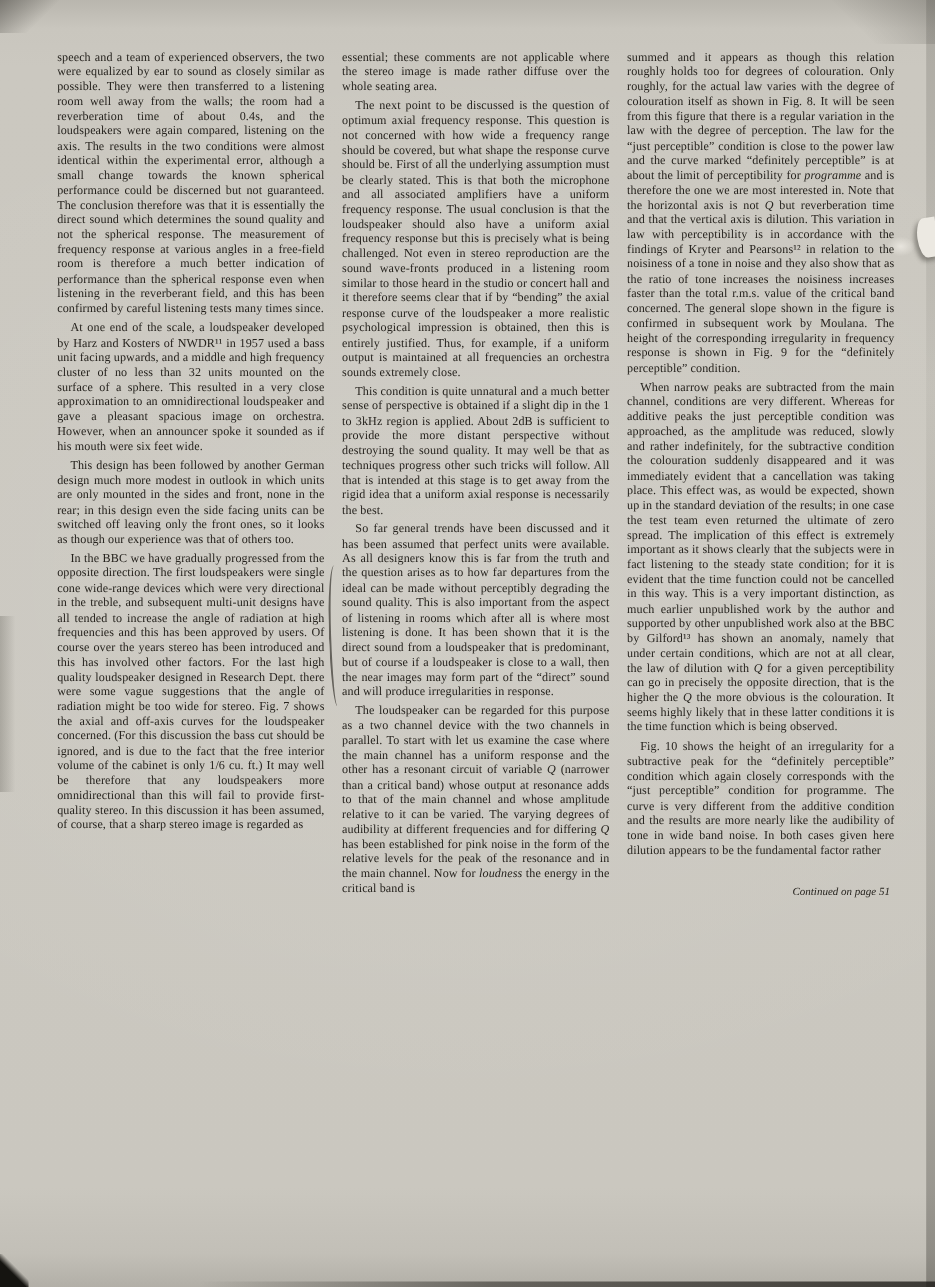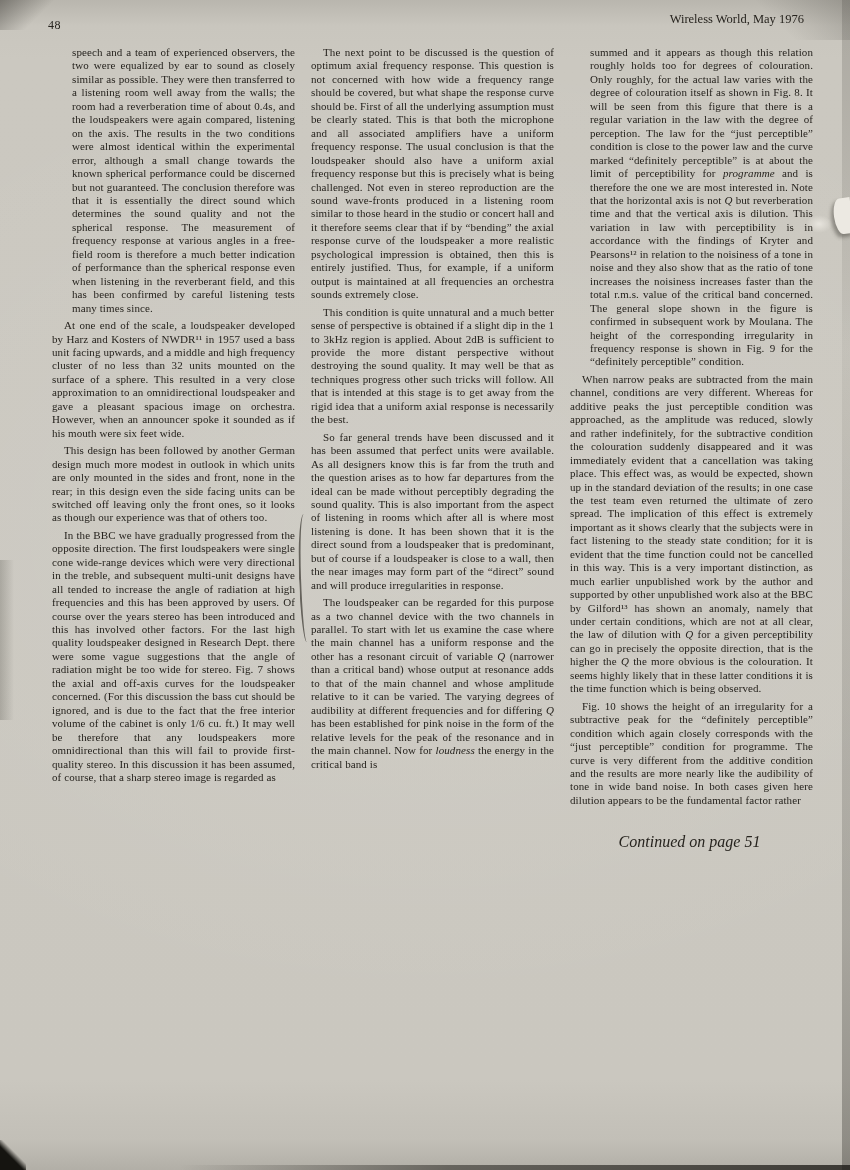--- a/index.html
+++ b/index.html
@@ -47,56 +47,53 @@
     display:flex;gap:16px;
   }
   .col{width:243px;flex:0 0 243px;}
   .col p{
     margin:0 0 4px 0;
     font-size:11px;line-height:13.45px;
     text-align:justify;
     text-indent:12px;
     letter-spacing:0.1px;
   }
-  .col p.noindent{text-indent:0;margin-left:20px;}
+  .col p.noindent{text-indent:0;}
   .footer{
     margin-top:26px;
-    text-align:center;
-    font-size:16px;
+    text-align:right;
+    font-size:10px;
     padding-right:4px;
   }
 </style>
 </head>
 <body>
 
 <div class="page">
 
   <div class="artifact corner-tl"></div>
   <div class="artifact corner-tr"></div>
   <div class="artifact edge-right"></div>
   <div class="artifact notch-right"></div>
   <div class="artifact fold-right"></div>
   <div class="artifact crease-col2"></div>
   <div class="artifact smudge-left"></div>
   <div class="artifact corner-bl"></div>
   <div class="artifact edge-bottom"></div>
 
-  <div class="header">
-    <span class="pageno">48</span>
-    <span class="journal">Wireless World, May 1976</span>
-  </div>
 
   <div class="columns">
     <div class="col">
         <p class="noindent"><span>speech and a team of experienced observers, the two were equalized by ear to sound as closely similar as possible. They were then transferred to a listening room well away from the walls; the room had a reverberation time of about 0.4s, and the loudspeakers were again compared, listening on the axis. The results in the two conditions were almost identical within the experimental error, although a small change towards the known spherical performance could be discerned but not guaranteed. The conclusion therefore was that it is essentially the direct sound which determines the sound quality and not the spherical response. The measurement of frequency response at various angles in a free-field room is therefore a much better indication of performance than the spherical response even when listening in the reverberant field, and this has been confirmed by careful listening tests many times since.</span></p>
         <p><span>At one end of the scale, a loudspeaker developed by Harz and Kosters of NWDR¹¹ in 1957 used a bass unit facing upwards, and a middle and high frequency cluster of no less than 32 units mounted on the surface of a sphere. This resulted in a very close approximation to an omnidirectional loudspeaker and gave a pleasant spacious image on orchestra. However, when an announcer spoke it sounded as if his mouth were six feet wide.</span></p>
         <p><span>This design has been followed by another German design much more modest in outlook in which units are only mounted in the sides and front, none in the rear; in this design even the side facing units can be switched off leaving only the front ones, so it looks as though our experience was that of others too.</span></p>
         <p><span>In the BBC we have gradually progressed from the opposite direction. The first loudspeakers were single cone wide-range devices which were very directional in the treble, and subsequent multi-unit designs have all tended to increase the angle of radiation at high frequencies and this has been approved by users. Of course over the years stereo has been introduced and this has involved other factors. For the last high quality loudspeaker designed in Research Dept. there were some vague suggestions that the angle of radiation might be too wide for stereo. Fig. 7 shows the axial and off-axis curves for the loudspeaker concerned. (For this discussion the bass cut should be ignored, and is due to the fact that the free interior volume of the cabinet is only 1/6 cu. ft.) It may well be therefore that any loudspeakers more omnidirectional than this will fail to provide first-quality stereo. In this discussion it has been assumed, of course, that a sharp stereo image is regarded as</span></p>
       </div>
     <div class="col">
+        <p class="noindent"><span>essential; these comments are not applicable where the stereo image is made rather diffuse over the whole seating area.</span></p>
         <p><span>The next point to be discussed is the question of optimum axial frequency response. This question is not concerned with how wide a frequency range should be covered, but what shape the response curve should be. First of all the underlying assumption must be clearly stated. This is that both the microphone and all associated amplifiers have a uniform frequency response. The usual conclusion is that the loudspeaker should also have a uniform axial frequency response but this is precisely what is being challenged. Not even in stereo reproduction are the sound wave-fronts produced in a listening room similar to those heard in the studio or concert hall and it therefore seems clear that if by “bending” the axial response curve of the loudspeaker a more realistic psychological impression is obtained, then this is entirely justified. Thus, for example, if a uniform output is maintained at all frequencies an orchestra sounds extremely close.</span></p>
         <p><span>This condition is quite unnatural and a much better sense of perspective is obtained if a slight dip in the 1 to 3kHz region is applied. About 2dB is sufficient to provide the more distant perspective without destroying the sound quality. It may well be that as techniques progress other such tricks will follow. All that is intended at this stage is to get away from the rigid idea that a uniform axial response is necessarily the best.</span></p>
         <p><span>So far general trends have been discussed and it has been assumed that perfect units were available. As all designers know this is far from the truth and the question arises as to how far departures from the ideal can be made without perceptibly degrading the sound quality. This is also important from the aspect of listening in rooms which after all is where most listening is done. It has been shown that it is the direct sound from a loudspeaker that is predominant, but of course if a loudspeaker is close to a wall, then the near images may form part of the “direct” sound and will produce irregularities in response.</span></p>
         <p><span>The loudspeaker can be regarded for this purpose as a two channel device with the two channels in parallel. To start with let us examine the case where the main channel has a uniform response and the other has a resonant circuit of variable </span><i>Q</i><span> (narrower than a critical band) whose output at resonance adds to that of the main channel and whose amplitude relative to it can be varied. The varying degrees of audibility at different frequencies and for differing </span><i>Q</i><span> has been established for pink noise in the form of the relative levels for the peak of the resonance and in the main channel. Now for </span><i>loudness</i><span> the energy in the critical band is</span></p>
       </div>
     <div class="col">
     <p class="noindent"><span>summed and it appears as though this relation roughly holds too for degrees of colouration. Only roughly, for the actual law varies with the degree of colouration itself as shown in Fig. 8. It will be seen from this figure that there is a regular variation in the law with the degree of perception. The law for the “just perceptible” condition is close to the power law and the curve marked “definitely perceptible” is at about the limit of perceptibility for </span><i>programme</i><span> and is therefore the one we are most interested in. Note that the horizontal axis is not </span><i>Q</i><span> but reverberation time and that the vertical axis is dilution. This variation in law with perceptibility is in accordance with the findings of Kryter and Pearsons¹² in relation to the noisiness of a tone in noise and they also show that as the ratio of tone increases the noisiness increases faster than the total r.m.s. value of the critical band concerned. The general slope shown in the figure is confirmed in subsequent work by Moulana. The height of the corresponding irregularity in frequency response is shown in Fig. 9 for the “definitely perceptible” condition.</span></p>
         <p><span>When narrow peaks are subtracted from the main channel, conditions are very different. Whereas for additive peaks the just perceptible condition was approached, as the amplitude was reduced, slowly and rather indefinitely, for the subtractive condition the colouration suddenly disappeared and it was immediately evident that a cancellation was taking place. This effect was, as would be expected, shown up in the standard deviation of the results; in one case the test team even returned the ultimate of zero spread. The implication of this effect is extremely important as it shows clearly that the subjects were in fact listening to the steady state condition; for it is evident that the time function could not be cancelled in this way. This is a very important distinction, as much earlier unpublished work by the author and supported by other unpublished work also at the BBC by Gilford¹³ has shown an anomaly, namely that under certain conditions, which are not at all clear, the law of dilution with </span><i>Q</i><span> for a given perceptibility can go in precisely the opposite direction, that is the higher the </span><i>Q</i><span> the more obvious is the colouration. It seems highly likely that in these latter conditions it is the time function which is being observed.</span></p>
         <p><span>Fig. 10 shows the height of an irregularity for a subtractive peak for the “definitely perceptible” condition which again closely corresponds with the “just perceptible” condition for programme. The curve is very different from the additive condition and the results are more nearly like the audibility of tone in wide band noise. In both cases given here dilution appears to be the fundamental factor rather</span></p>
         <div class="footer"><i>Continued on page 51</i></div>

